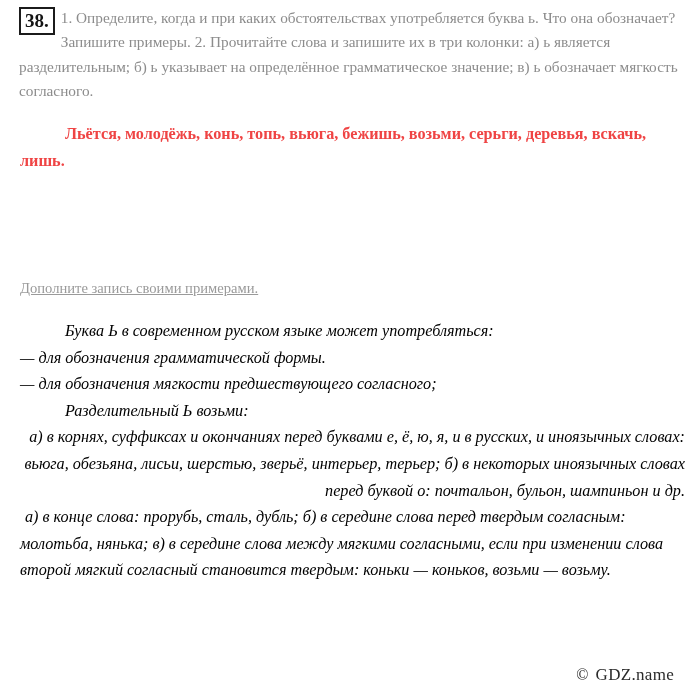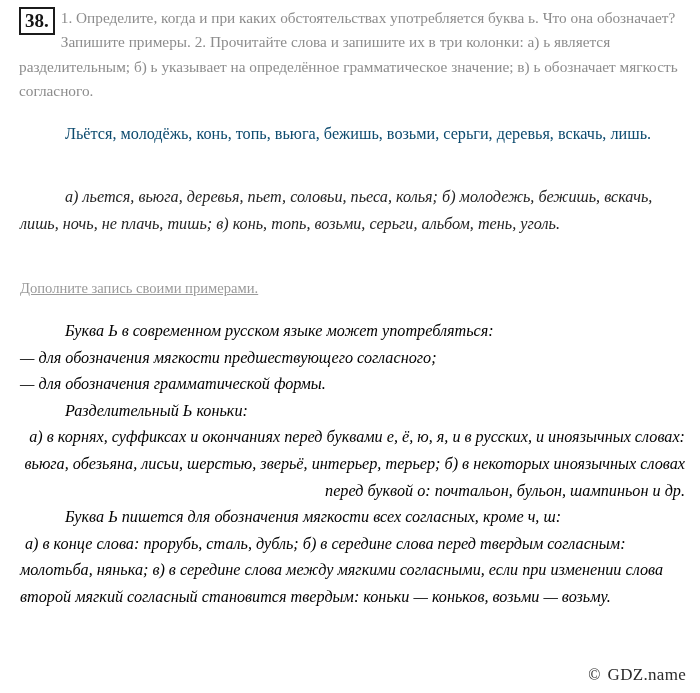--- a/index.html
+++ b/index.html
@@ -51,25 +51,25 @@
     text-align: center;
     font-family: "Liberation Serif", "DejaVu Serif", serif;
   }
 
   
   .words-block {
     position: absolute;
     left: 20px;
     top: 121px;
     width: 661px;
-    font-weight: normal;
+    font-weight: bold;
     font-size: 16.2px;
     line-height: 27px;
     text-indent: 45px;
-    color: #0c4a6e;
+    color: #ef4444;
   }
 
   
   .answer-key {
     position: absolute;
     left: 20px;
     top: 184px;
     width: 661px;
     font-style: italic;
     font-size: 16.2px;
@@ -114,21 +114,21 @@
     text-indent: 0;
     padding-left: 0;
   }
   .smallpad {
     text-indent: 5px;
   }
 
   
   .watermark {
     position: absolute;
-    right: 14px;
+    right: 26px;
     bottom: 8px;
     font-size: 17px;
     color: #2a2a2a;
     letter-spacing: 0.3px;
     white-space: nowrap;
   }
   .watermark .c-mark {
     margin-right: 7px;
     font-size: 16px;
   }
@@ -138,31 +138,29 @@
 
 <div class="page">
 
   <div class="task-block">
     <span class="num-box">38.</span>
     <span class="task-text">1. Определите, когда и при каких обстоятельствах употребляется буква ь. Что она обозначает? Запишите примеры. 2. Прочитайте слова и запишите их в три колонки: а) ь является разделительным; б) ь указывает на определённое грамматическое значение; в) ь обозначает мягкость согласного.</span>
   </div>
 
   <div class="words-block">Льётся, молодёжь, конь, топь, вьюга, бежишь, возьми, серьги, деревья, вскачь, лишь.</div>
 
-  <div class="answer-key">а) льется, вьюга, деревья, пьет, соловьи, пьеса, колья; б) молодежь, бежишь, вскачь, лишь, ночь, не плачь, тишь; в) конь, топь, возьми, серьги, альбом, тень, уголь.</div>
 
   <div class="supplement">Дополните запись своими примерами.</div>
 
   <div class="explain">
     <p class="indent">Буква Ь в современном русском языке может употребляться:</p>
+    <p class="hang">— для обозначения грамматической формы.</p>
     <p class="hang">— для обозначения мягкости предшествующего согласного;</p>
-    <p class="hang">— для обозначения грамматической формы.</p>
-    <p class="indent">Разделительный Ь коньки:</p>
+    <p class="indent">Разделительный Ь возьми:</p>
     <p class="noindent">а) в корнях, суффиксах и окончаниях перед буквами е, ё, ю, я, и в русских, и иноязычных словах: вьюга, обезьяна, лисьи, шерстью, зверьё, интерьер, терьер; б) в некоторых иноязычных словах перед буквой о: почтальон, бульон, шампиньон и др.</p>
-    <p class="indent">Буква Ь пишется для обозначения мягкости всех согласных, кроме ч, ш:</p>
     <p class="smallpad">а) в конце слова: прорубь, сталь, дубль; б) в середине слова перед твердым согласным: молотьба, нянька; в) в середине слова между мягкими согласными, если при изменении слова второй мягкий согласный становится твердым: коньки — коньков, возьми — возьму.</p>
   </div>
 
   <div class="watermark">
     <span class="c-mark">©</span><span>GDZ.name</span>
   </div>
 
 </div>
 
 </body></html>

